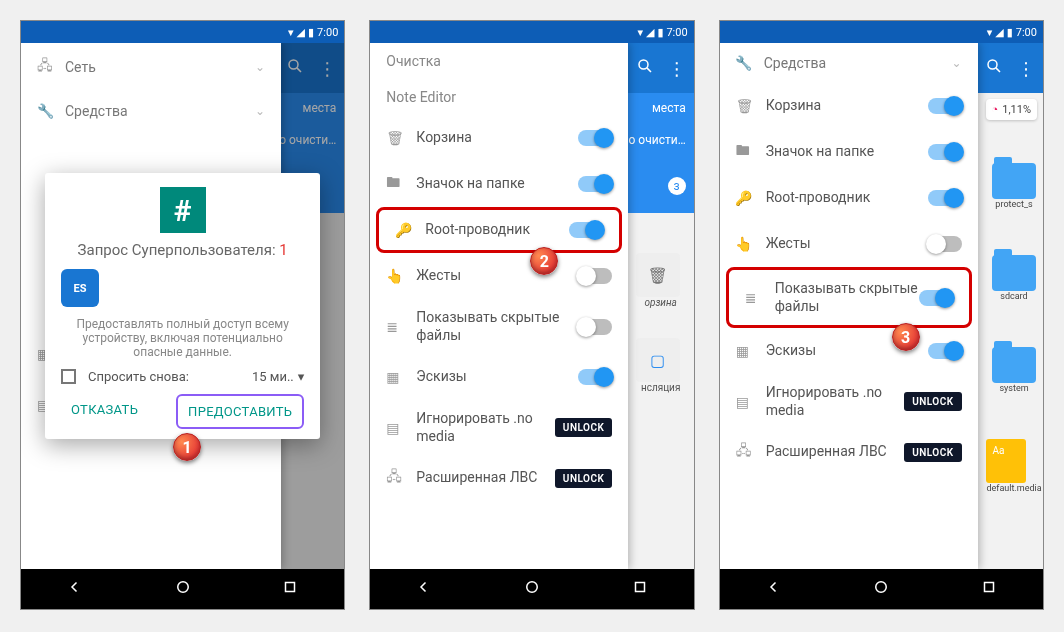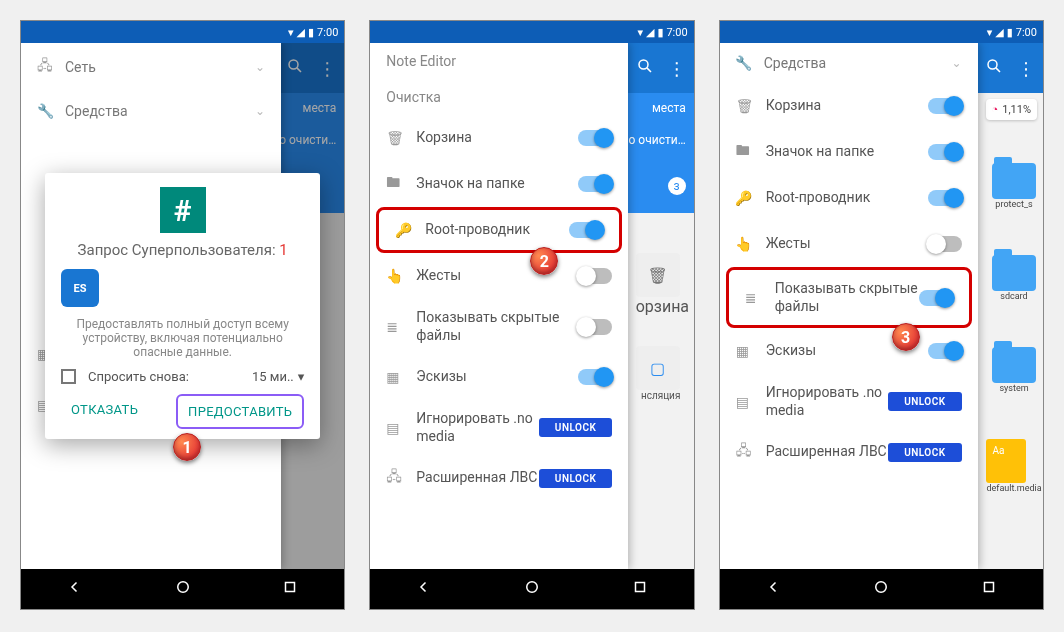--- a/index.html
+++ b/index.html
@@ -102,22 +102,22 @@
     width: 34px; height: 16px; border-radius: 10px; position: relative;
     background: #bdbdbd;
   }
   .toggle::after {
     content: ''; position: absolute; width: 20px; height: 20px; border-radius: 50%;
     background: #fff; top: -2px; left: -2px; box-shadow: 0 1px 3px rgba(0,0,0,0.4);
   }
   .toggle.on { background: #90caf9; }
   .toggle.on::after { left: auto; right: -2px; background: #2196f3; }
   .unlock {
-    background: #1d4ed8; color: #fff; font-size: 10px; font-weight: 600;
-    padding: 4px 16px; border-radius: 3px; letter-spacing: 0.5px;
+    background: #0f172a; color: #fff; font-size: 10px; font-weight: 600;
+    padding: 4px 8px; border-radius: 3px; letter-spacing: 0.5px;
   }
   .badge-pct {
     position: absolute; top: 56px; right: 6px;
     background: #fff; border-radius: 4px;
     padding: 4px 6px; font-size: 11px; color: #444;
     display: flex; align-items: center; gap: 4px;
     box-shadow: 0 1px 3px rgba(0,0,0,0.2);
   }
   
   .dialog {
@@ -280,28 +280,28 @@
     </div>
     <div class="cardblue">
       <div style="position:absolute;right:8px;top:8px;color:#fff;font-size:12px;text-align:right;">
         <div>места</div>
         <div style="margin-top:18px;">о очисти…</div>
         <div style="margin-top:30px;background:#fff;color:#2a8cf0;padding:2px 6px;border-radius:10px;display:inline-block;">з</div>
       </div>
     </div>
     <div style="position:absolute;right:8px;top:210px;width:50px;text-align:center;">
       <div style="width:44px;height:44px;background:#eee;border-radius:4px;display:flex;align-items:center;justify-content:center;color:#777;">🗑</div>
-      <div style="font-size:16px;color:#555;">орзина</div>
+      <div style="font-size:10px;color:#555;font-style:italic;">орзина</div>
       <div style="width:44px;height:44px;background:#eee;border-radius:4px;display:flex;align-items:center;justify-content:center;color:#2a8cf0;margin-top:30px;">▢</div>
       <div style="font-size:10px;color:#555;">нсляция</div>
     </div>
 
     <div class="drawer" style="width:258px;">
+      <div class="section-link">Очистка</div>
       <div class="section-link">Note Editor</div>
-      <div class="section-link">Очистка</div>
       <div class="row">
         <span class="ico">🗑</span>
         <span class="lbl">Корзина</span>
         <span class="toggle on"></span>
       </div>
       <div class="row">
         <span class="ico">🖿</span>
         <span class="lbl">Значок на папке</span>
         <span class="toggle on"></span>
       </div>

